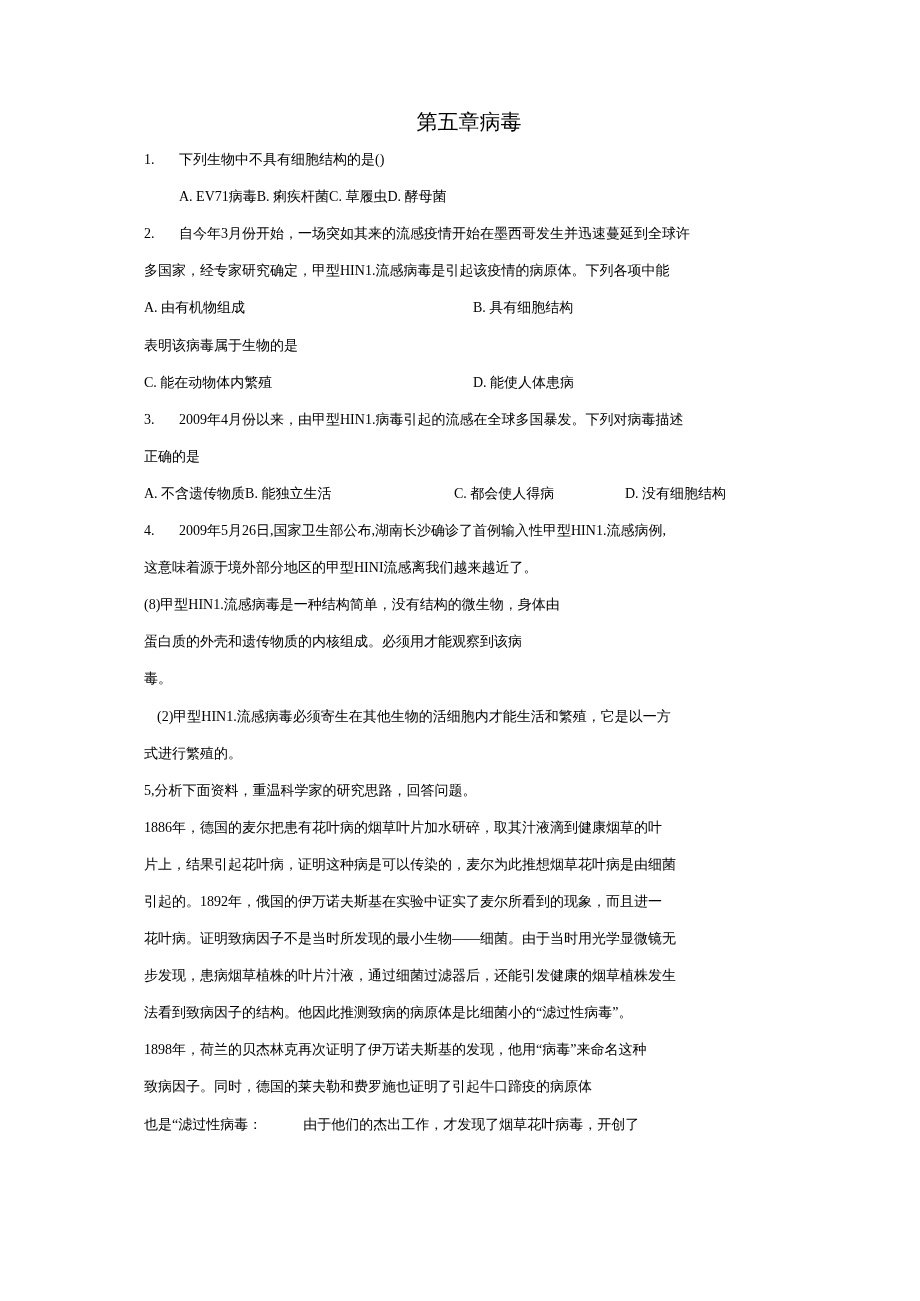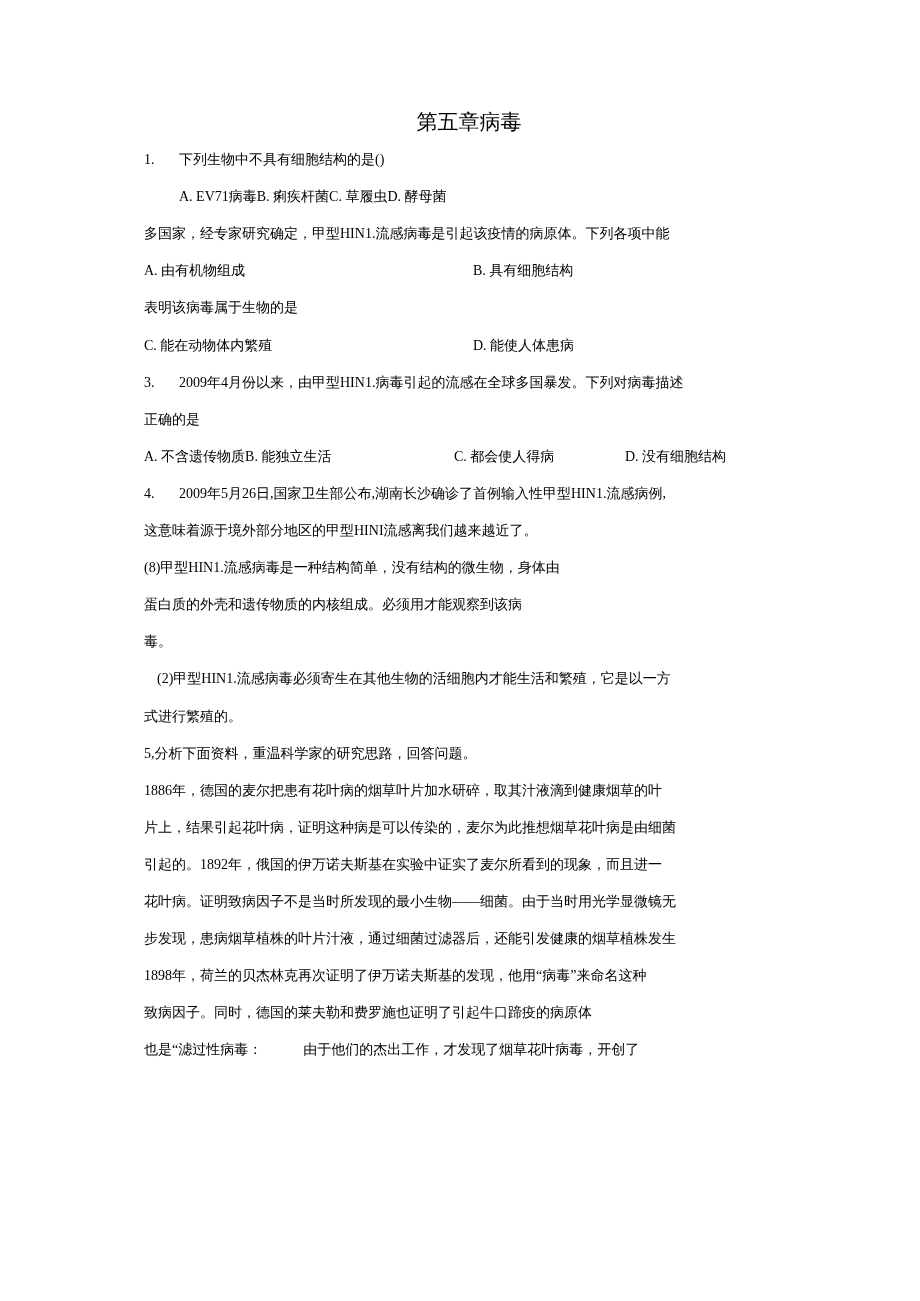--- a/index.html
+++ b/index.html
@@ -64,20 +64,21 @@
 <body>
 
 <div class="page">
   <div class="content">
 
     <div class="line title-line">第五章病毒</div>
 
     <div class="line"><span class="q-num">1.</span><span>下列生物中不具有细胞结构的是()</span></div>
     <div class="line indent-options">A. EV71病毒B. 痢疾杆菌C. 草履虫D. 酵母菌</div>
 
+    <div class="line"><span class="q-num">2.</span><span>自今年3月份开始，一场突如其来的流感疫情开始在墨西哥发生并迅速蔓延到全球许</span></div>
     <div class="line">多国家，经专家研究确定，甲型HIN1.流感病毒是引起该疫情的病原体。下列各项中能</div>
     <div class="line"><span class="opt-col1">A. 由有机物组成</span><span>B. 具有细胞结构</span></div>
     <div class="line">表明该病毒属于生物的是</div>
     <div class="line"><span class="opt-col1">C. 能在动物体内繁殖</span><span>D. 能使人体患病</span></div>
 
     <div class="line"><span class="q-num">3.</span><span>2009年4月份以来，由甲型HIN1.病毒引起的流感在全球多国暴发。下列对病毒描述</span></div>
     <div class="line">正确的是</div>
     <div class="line"><span class="seg1">A. 不含遗传物质B. 能独立生活</span><span class="seg2">C. 都会使人得病</span><span>D. 没有细胞结构</span></div>
 
     <div class="line"><span class="q-num">4.</span><span>2009年5月26日,国家卫生部公布,湖南长沙确诊了首例输入性甲型HIN1.流感病例,</span></div>
@@ -87,18 +88,19 @@
     <div class="line">毒。</div>
     <div class="line indent-small">(2)甲型HIN1.流感病毒必须寄生在其他生物的活细胞内才能生活和繁殖，它是以一方</div>
     <div class="line">式进行繁殖的。</div>
 
     <div class="line">5,分析下面资料，重温科学家的研究思路，回答问题。</div>
     <div class="line">1886年，德国的麦尔把患有花叶病的烟草叶片加水研碎，取其汁液滴到健康烟草的叶</div>
     <div class="line">片上，结果引起花叶病，证明这种病是可以传染的，麦尔为此推想烟草花叶病是由细菌</div>
     <div class="line">引起的。1892年，俄国的伊万诺夫斯基在实验中证实了麦尔所看到的现象，而且进一</div>
     <div class="line">花叶病。证明致病因子不是当时所发现的最小生物——细菌。由于当时用光学显微镜无</div>
     <div class="line">步发现，患病烟草植株的叶片汁液，通过细菌过滤器后，还能引发健康的烟草植株发生</div>
+    <div class="line">法看到致病因子的结构。他因此推测致病的病原体是比细菌小的“滤过性病毒”。</div>
     <div class="line">1898年，荷兰的贝杰林克再次证明了伊万诺夫斯基的发现，他用“病毒”来命名这种</div>
     <div class="line">致病因子。同时，德国的莱夫勒和费罗施也证明了引起牛口蹄疫的病原体</div>
     <div class="line"><span>也是“滤过性病毒：</span><span class="gap-right">由于他们的杰出工作，才发现了烟草花叶病毒，开创了</span></div>
 
   </div>
 </div>
 
 </body></html>

